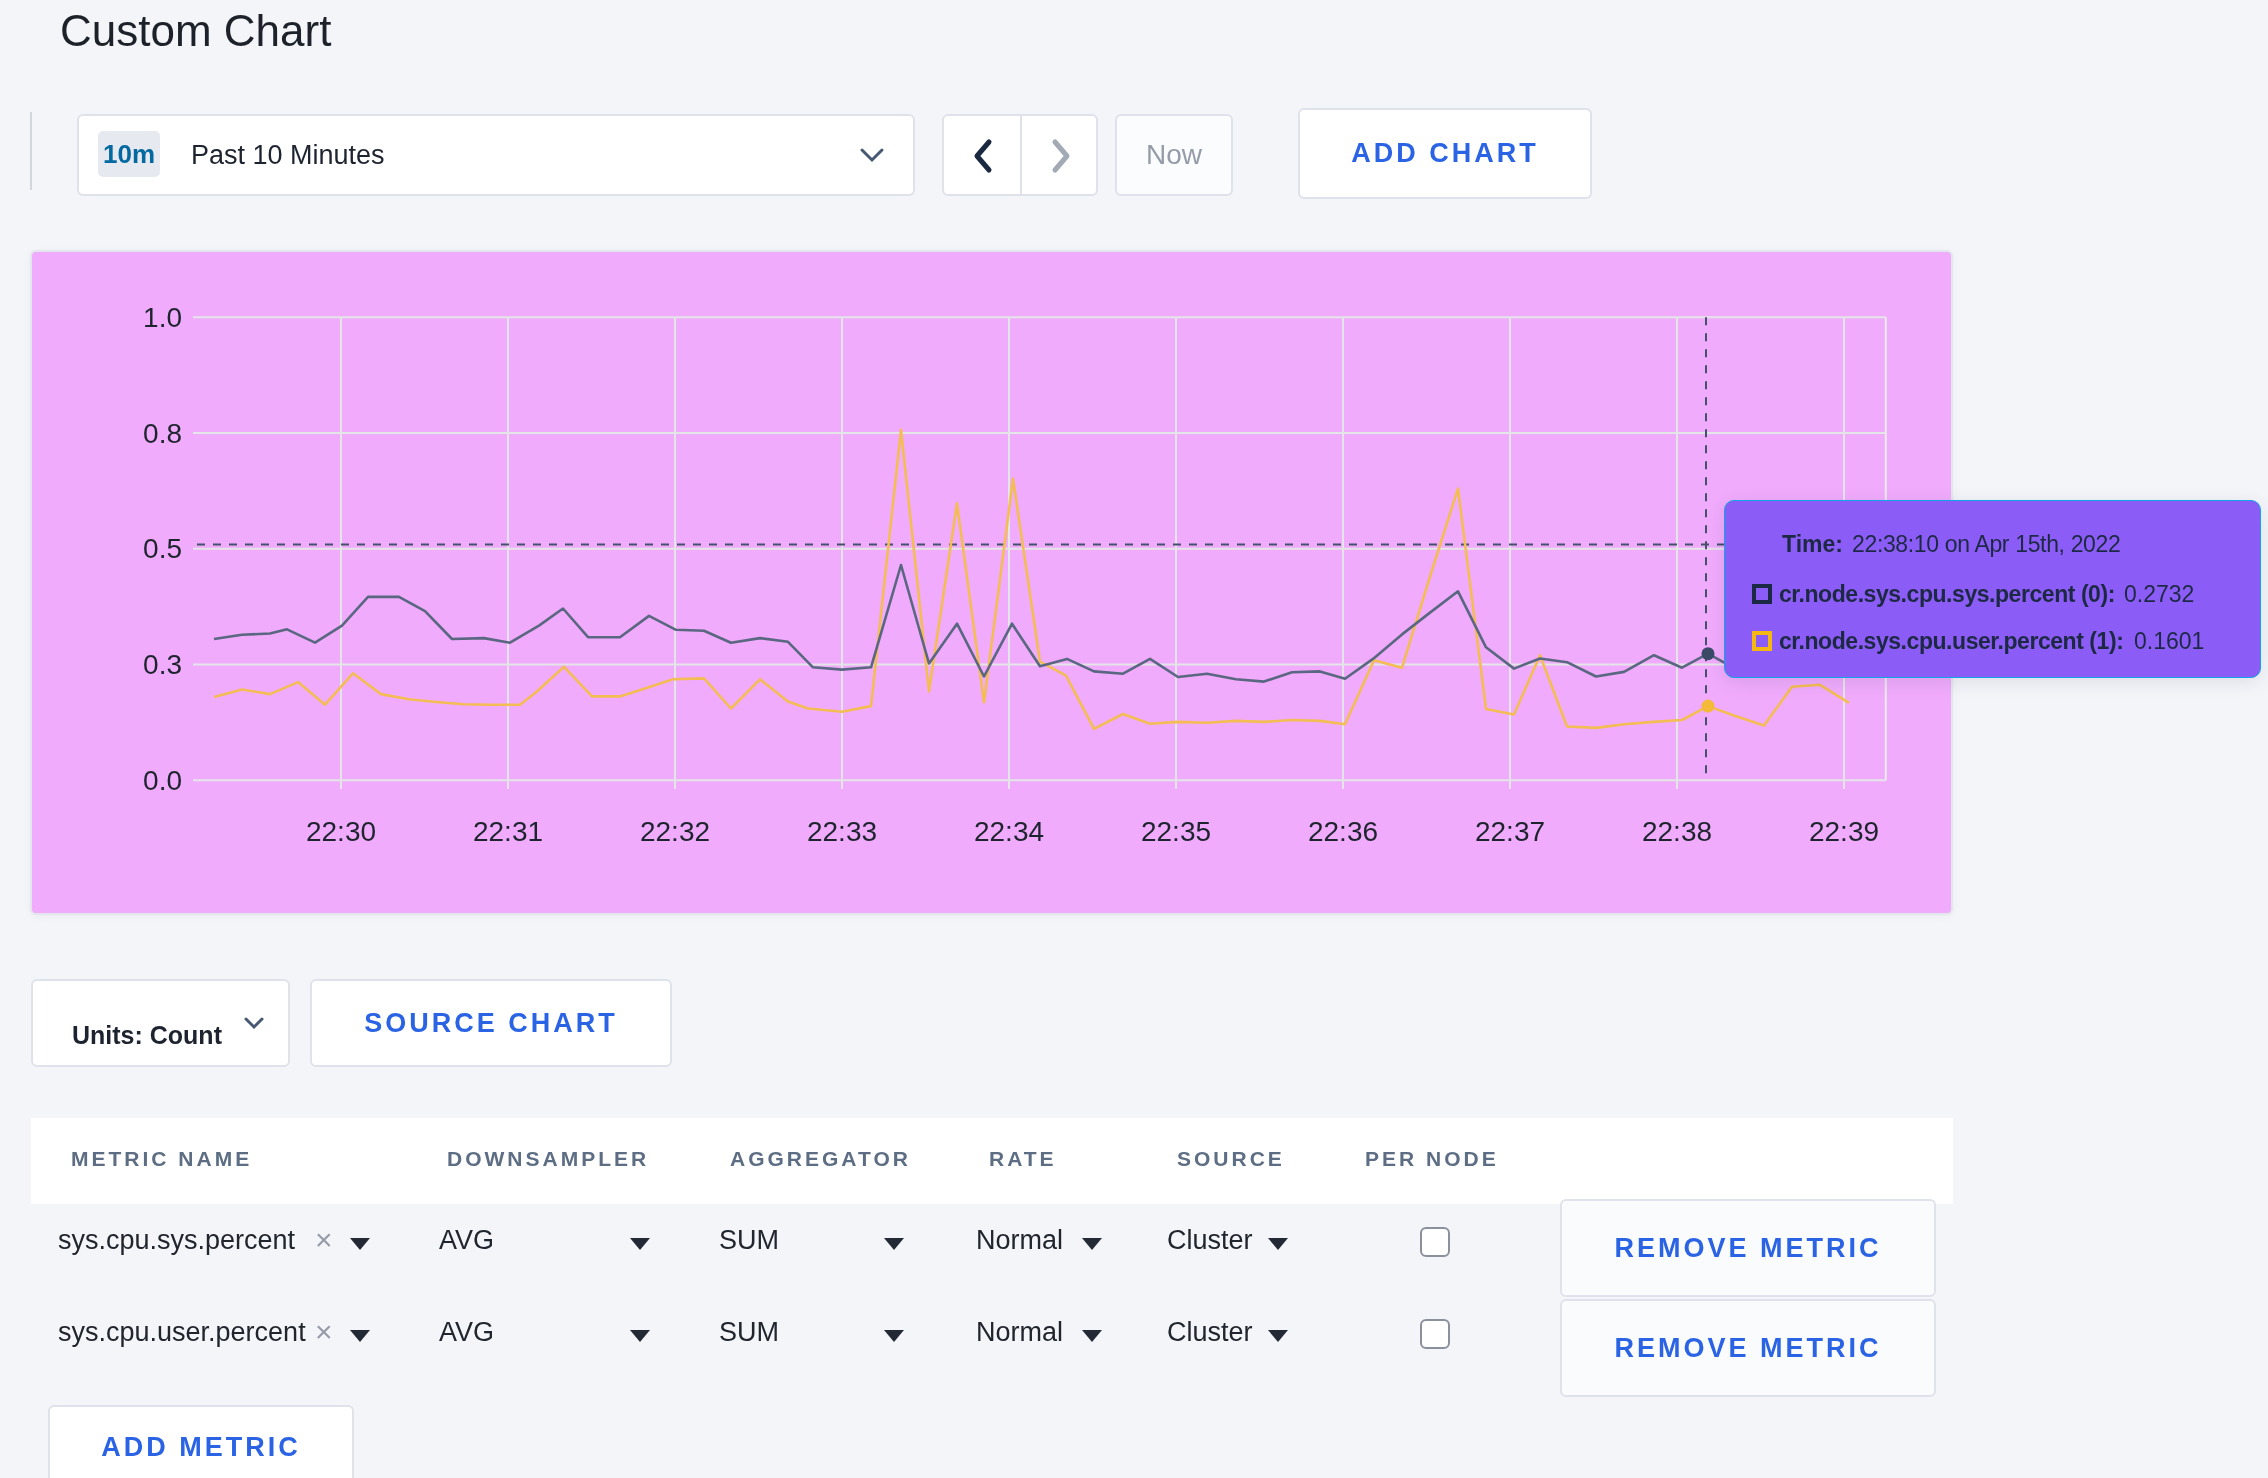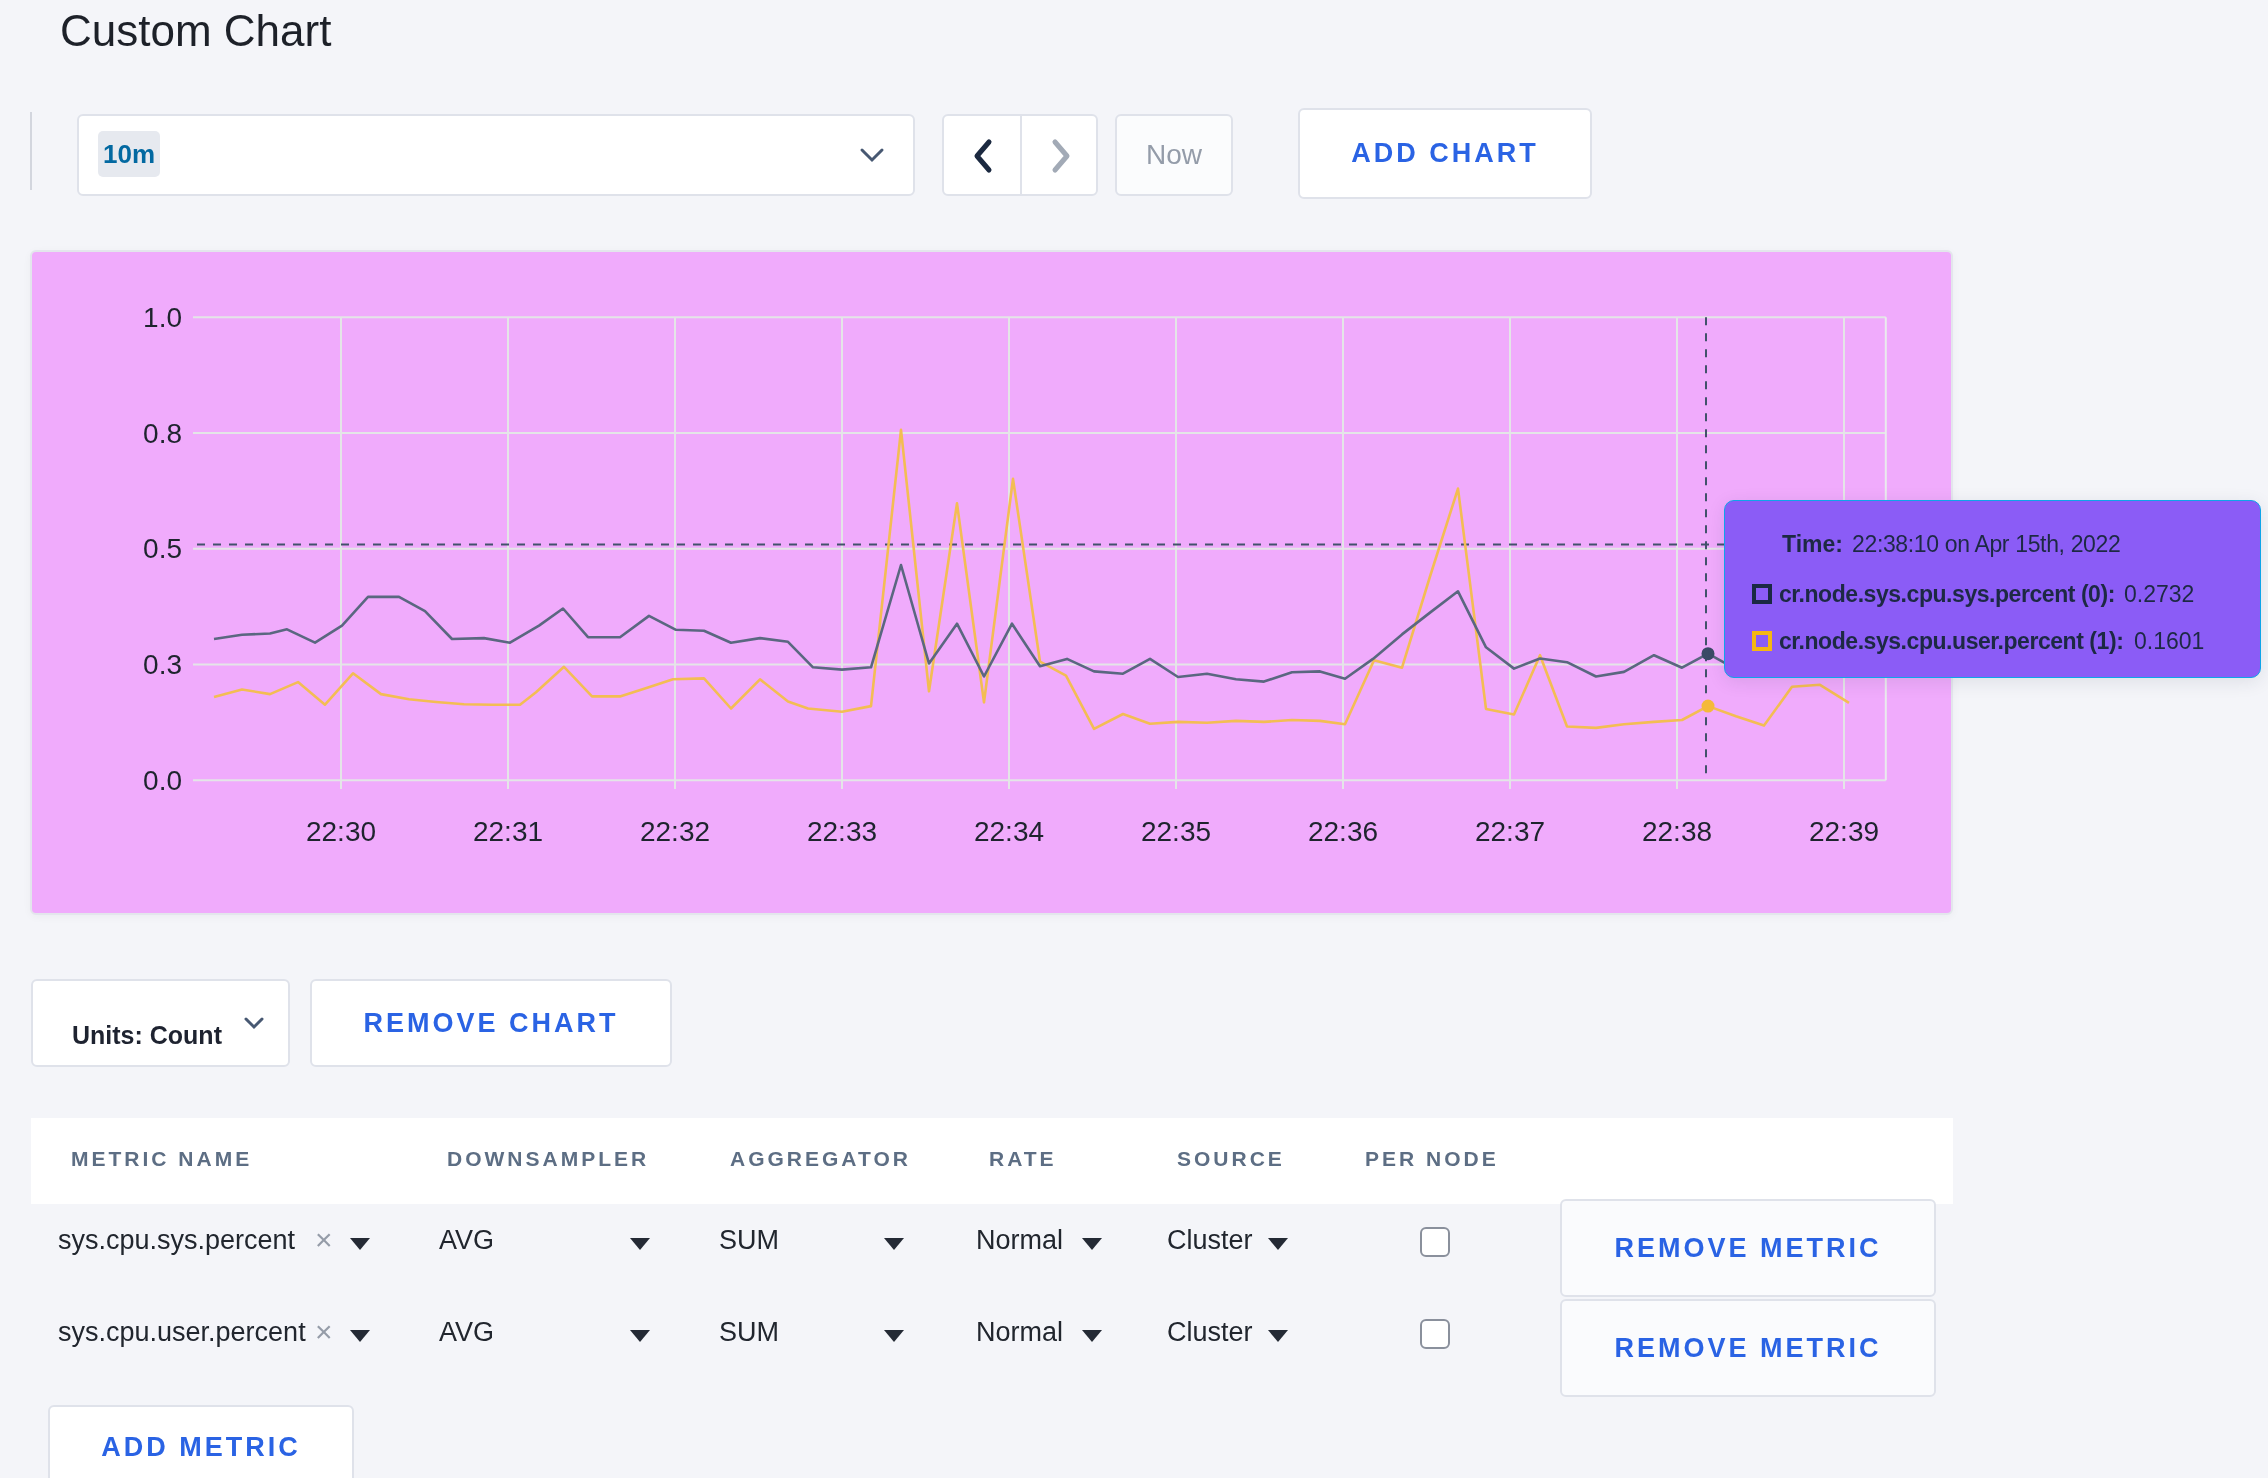--- a/index.html
+++ b/index.html
@@ -10,20 +10,21 @@
 .hdr { font-size:21px; font-weight:bold; letter-spacing:3px; color:#5d6e84; }
 .cell { font-size:27px; color:#21262e; }
 </style>
 </head>
 <body>
 <div class="abs" style="left:32px; top:6px; font-size:44px; color:#1d2129;margin-left:28px;">Custom Chart</div>
 
 <div class="abs" style="left:30px; top:112px; width:2px; height:78px; background:#d3d6de;"></div>
 <div class="abs btn" style="left:77px; top:114px; width:838px; height:82px;">
   <span class="abs" style="left:19px; top:15px; width:62px; height:46px; background:#e6e9ef; border-radius:5px; text-align:center; line-height:46px; font-weight:bold; font-size:26px; color:#0369a1;">10m</span>
+  <span class="abs" style="left:112px; top:0; line-height:78px; font-size:27px; color:#1e2330;">Past 10 Minutes</span>
   <svg class="abs" style="right:28px; top:31px;" width="26" height="17" viewBox="0 0 26 17">
       <polyline points="3,3 13,13 23,3" fill="none" stroke="#475872" stroke-width="3" stroke-linecap="round"></polyline>
     </svg>
 </div>
 <div class="abs btn" style="left:942px; top:114px; width:156px; height:82px;">
   <div class="abs" style="left:76px; top:0px; width:2px; height:78px; background:#dfe2ea;"></div>
   <svg class="abs" style="left:26px; top:22px;" width="26" height="36" viewBox="0 0 26 36">
       <polyline points="19,4 7,18 19,32" fill="none" stroke="#1b2940" stroke-width="5" stroke-linecap="round" stroke-linejoin="round"></polyline>
     </svg>
   <svg class="abs" style="left:104px; top:22px;" width="26" height="36" viewBox="0 0 26 36">
@@ -85,21 +86,21 @@
   <span class="abs" style="left:54px; top:127px; font-weight:bold; letter-spacing:-0.45px;">cr.node.sys.cpu.user.percent (1):</span>
   <span class="abs" style="left:409px; top:127px;">0.1601</span>
 </div>
 
 <div class="abs btn" style="left:31px; top:979px; width:259px; height:88px;">
   <span class="abs" style="left:39px; top:12px; line-height:84px; font-size:25px; font-weight:bold; color:#1e2330;">Units: Count</span>
   <svg class="abs" style="right:24px; top:36px;" width="20" height="13" viewBox="0 0 20 13">
       <polyline points="2,2 10,10 18,2" fill="none" stroke="#475872" stroke-width="3" stroke-linecap="round"></polyline>
     </svg>
 </div>
-<div class="abs btn bluetxt" style="left:310px; top:979px; width:362px; height:88px; text-align:center; line-height:84px;">REMOVE CHART</div>
+<div class="abs btn bluetxt" style="left:310px; top:979px; width:362px; height:88px; text-align:center; line-height:84px;">SOURCE CHART</div>
 
 <div class="abs" style="left:31px; top:1118px; width:1922px; height:86px; background:#fff;"></div>
 <div class="abs hdr" style="left:71px; top:1147px;">METRIC NAME</div>
 <div class="abs hdr" style="left:447px; top:1147px;">DOWNSAMPLER</div>
 <div class="abs hdr" style="left:730px; top:1147px;">AGGREGATOR</div>
 <div class="abs hdr" style="left:989px; top:1147px;">RATE</div>
 <div class="abs hdr" style="left:1177px; top:1147px;">SOURCE</div>
 <div class="abs hdr" style="left:1365px; top:1147px;">PER NODE</div>
 
 <div class="abs cell" style="left:58px; top:1225px;">sys.cpu.sys.percent</div>

